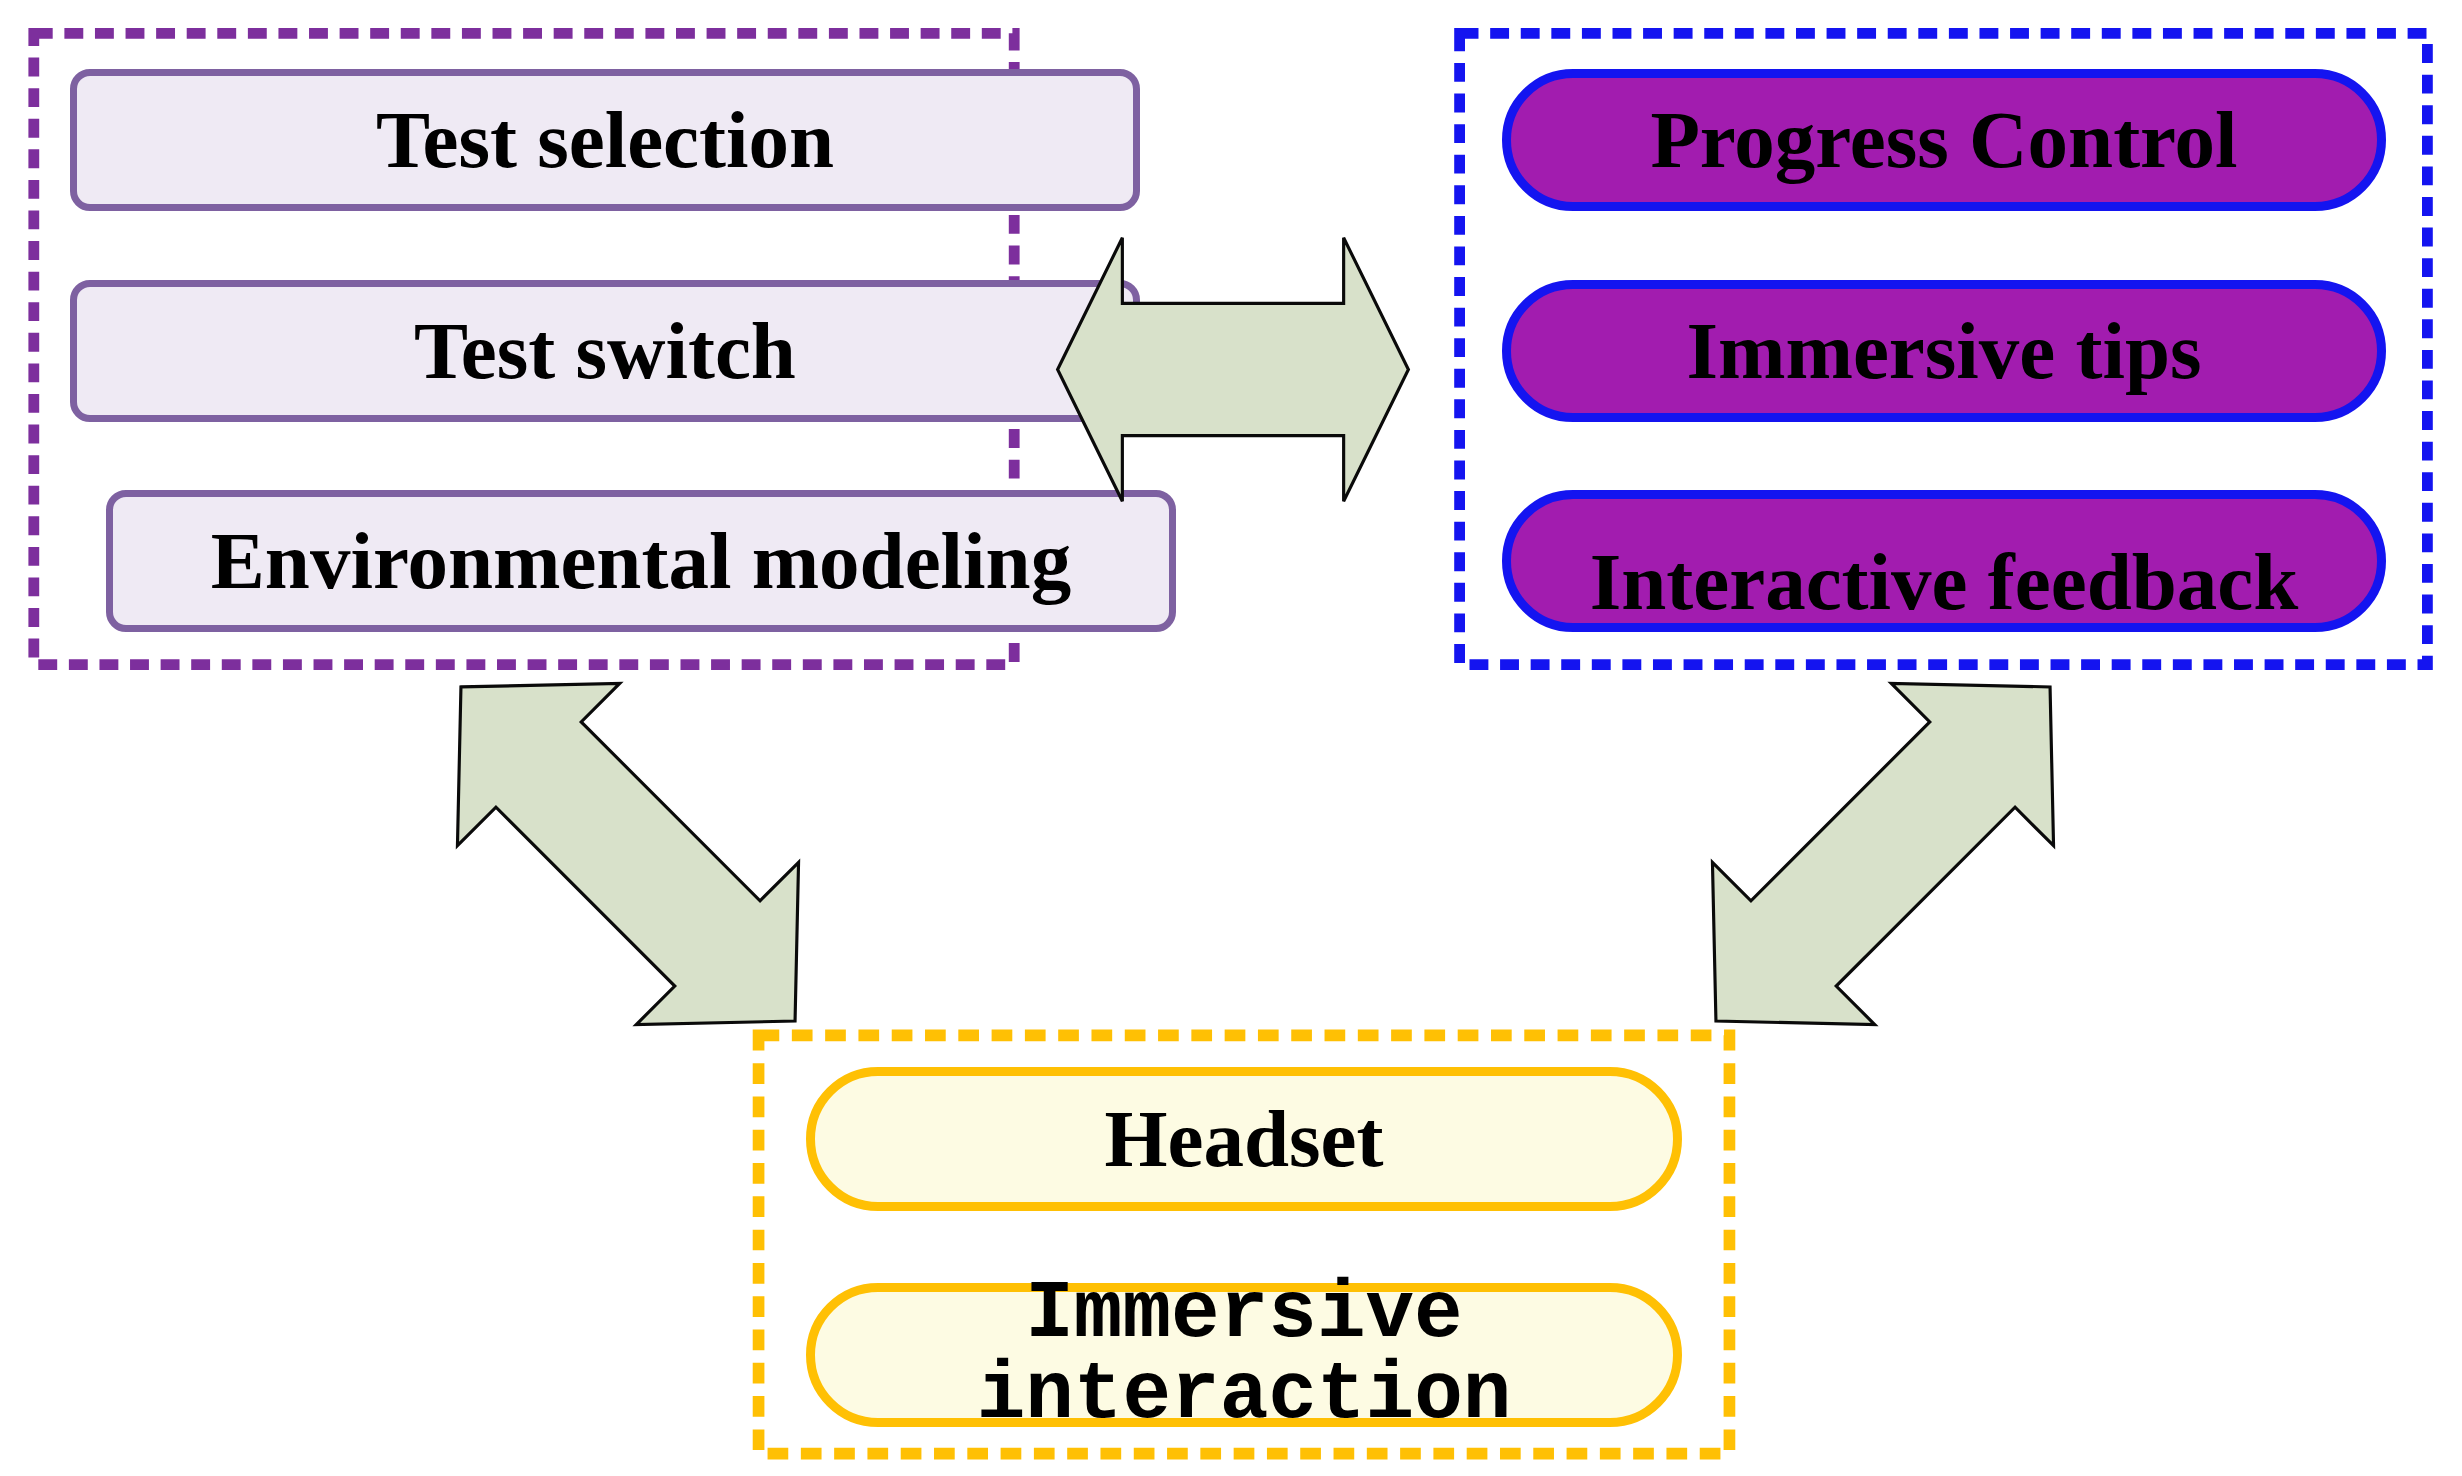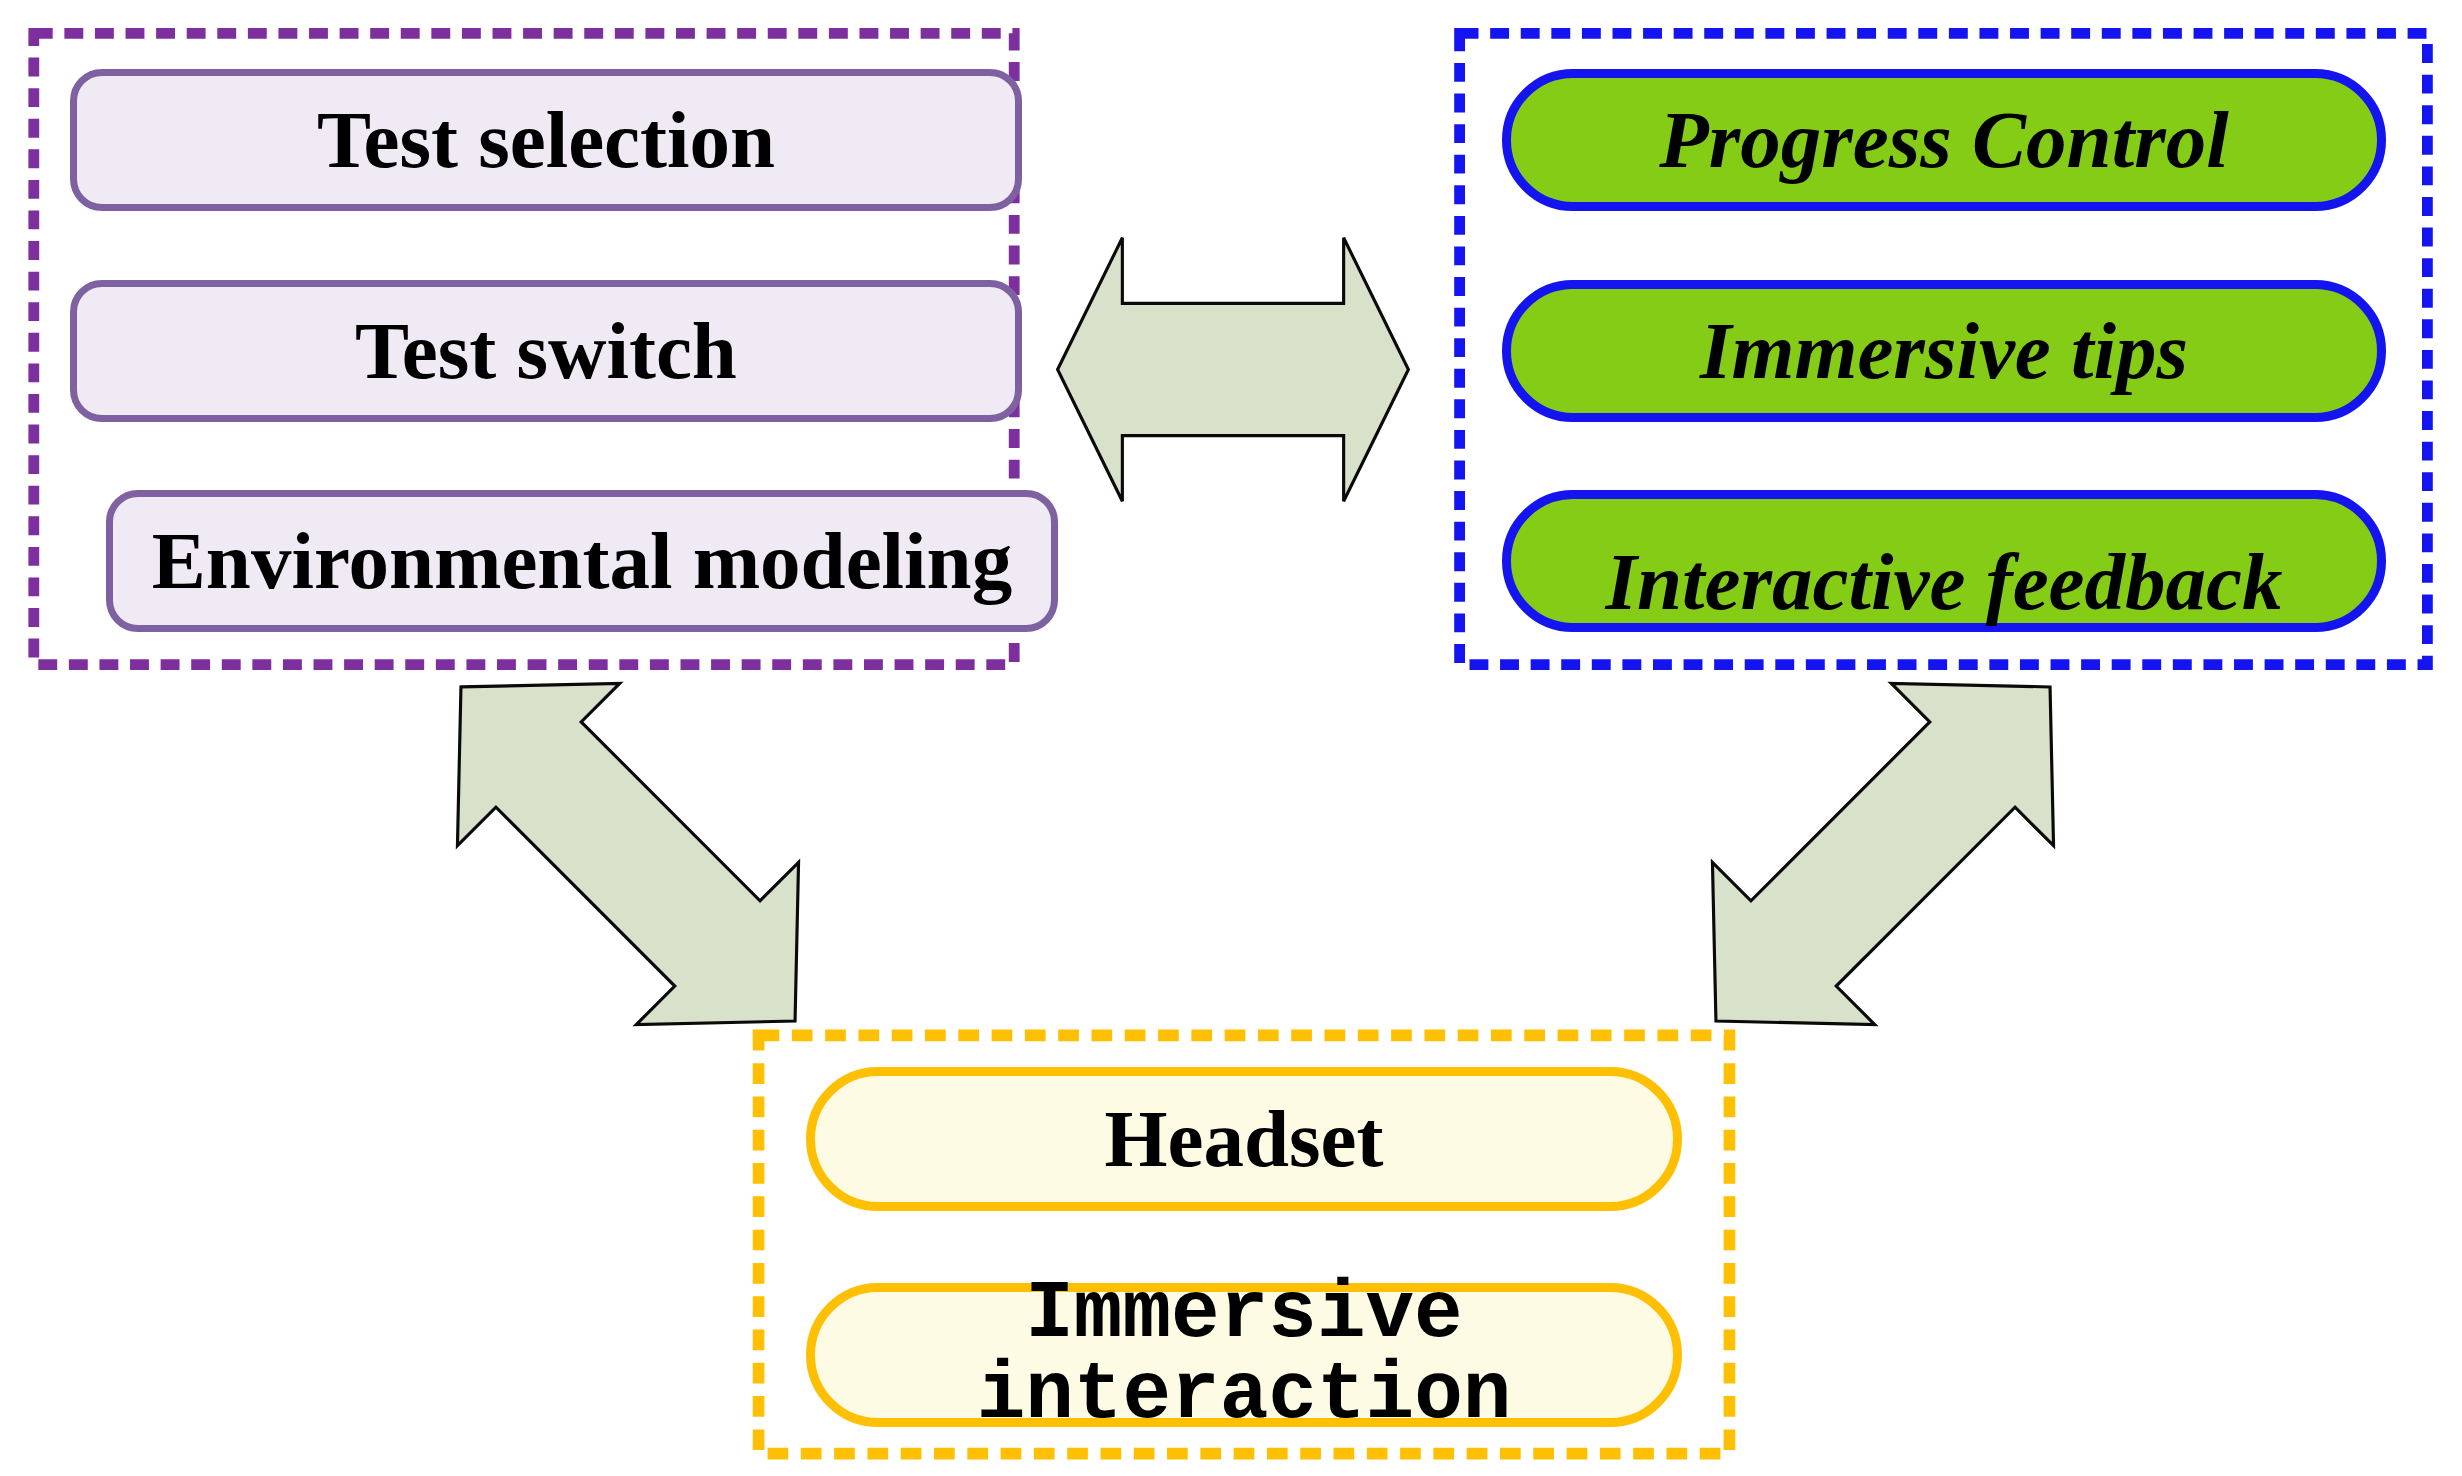--- a/index.html
+++ b/index.html
@@ -33,36 +33,35 @@
     text-align: center;
     font-weight: bold;
     font-size: 81px;
     line-height: 1;
     color: #000000;
     letter-spacing: 0px;
   }
   
   .g-purple { left: 27px; top: 27px; width: 994px; height: 644px; }
   .p-purple {
-    left: 43px; width: 952px; height: 142px;
+    left: 43px; width: 1070px; height: 142px;
     background: #EFEAF4;
     border: 7.2px solid #7E61A1;
-    border-radius: 32px;
+    border-radius: 20px;
   }
   .p-purple.r0 { top: 42px; }
   .p-purple.r1 { top: 253px; }
   .p-purple.r2 { top: 463px; margin-left: 36px; }
   
   .g-blue { left: 1453px; top: 27px; width: 981px; height: 644px; }
   .p-blue {
     left: 49px; width: 884px; height: 142px;
-    background: #84cc16;
+    background: #a21caf;
     border: 9px solid #1414F0;
     border-radius: 71px;
-    font-style: italic;
   }
   .p-blue.r0 { top: 42px; }
   .p-blue.r1 { top: 253px; }
   .p-blue.r2 { top: 463px; align-items: flex-end; }
   
   .g-yellow { left: 752px; top: 1029px; width: 984px; height: 431px; }
   .p-yellow {
     left: 54px; width: 876px; height: 144px;
     background: #FDFBE3;
     border: 9px solid #FFC004;

